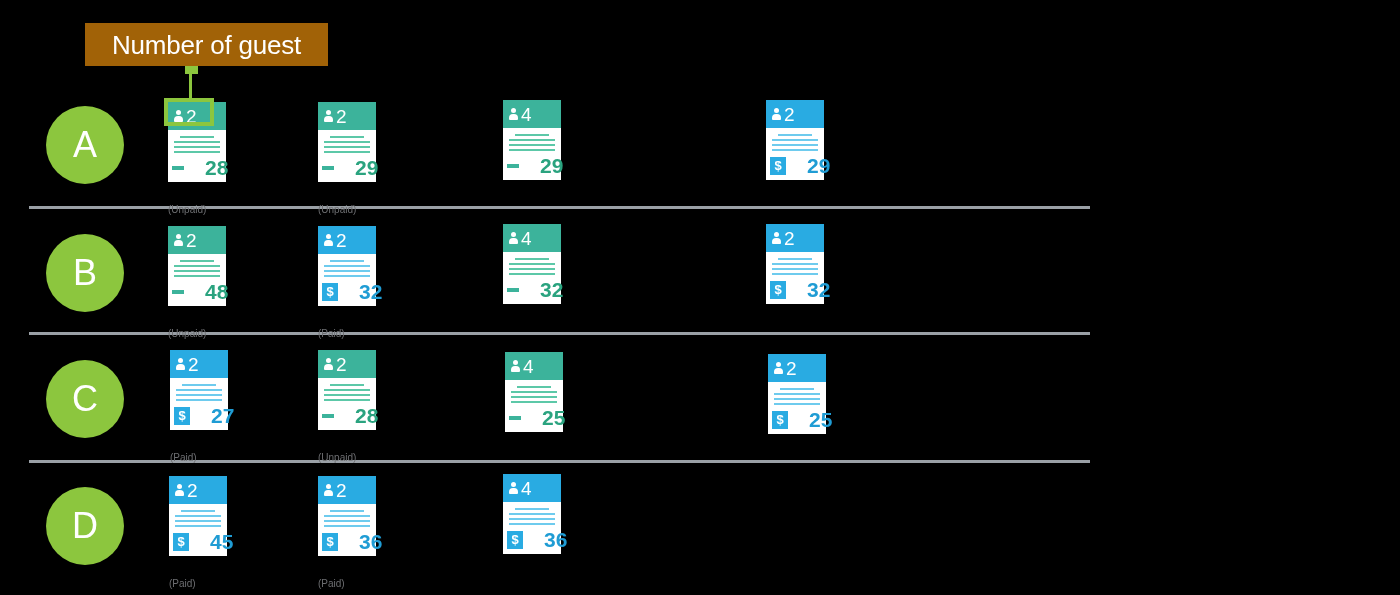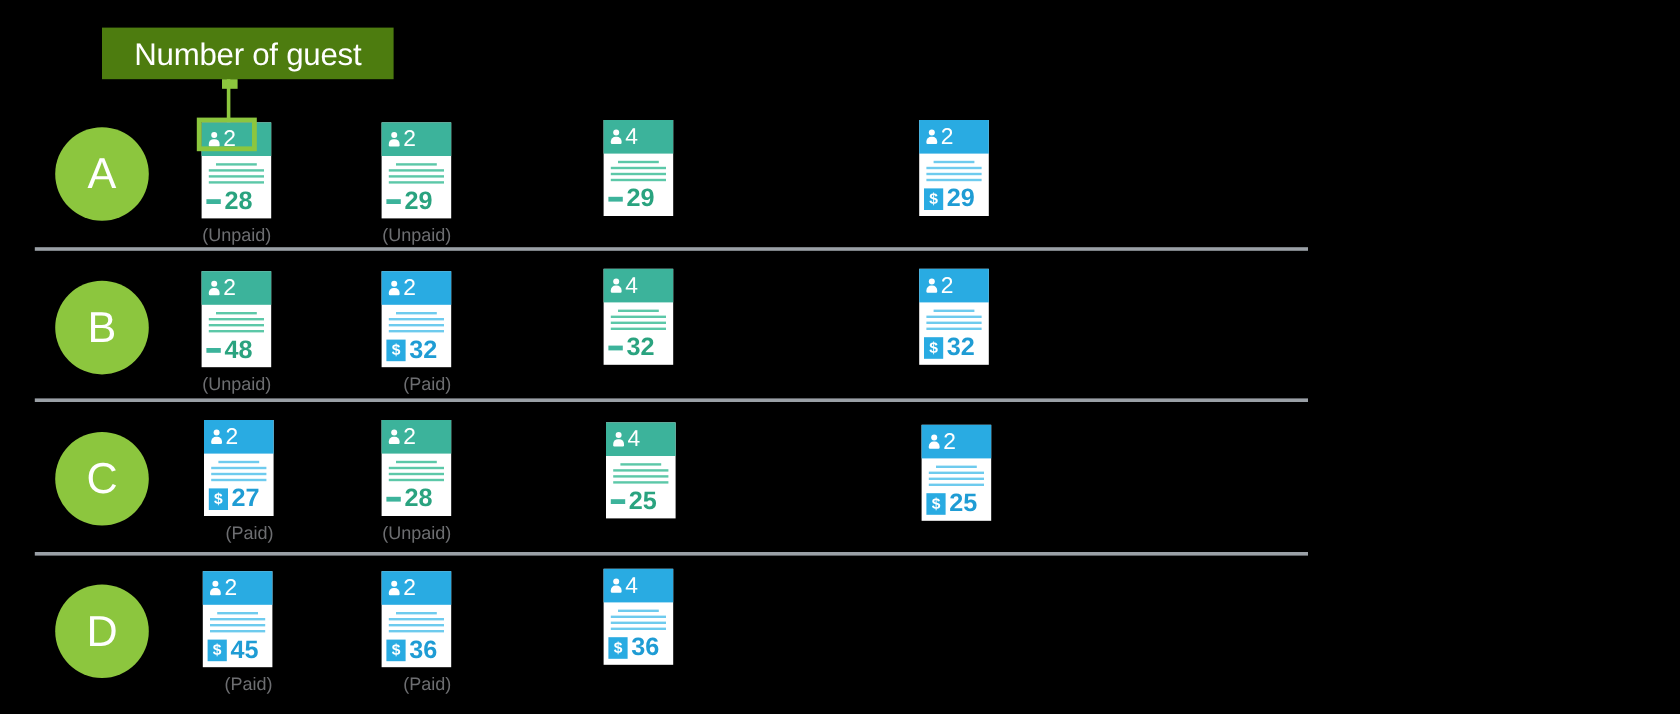--- a/index.html
+++ b/index.html
@@ -15,21 +15,21 @@
     font-family: "Liberation Sans", sans-serif;
   }
 
   
   #callout {
     position: absolute;
     left: 85px;
     top: 23px;
     width: 243px;
     height: 43px;
-    background: #4d7c0f;
+    background: #a16207;
     display: flex;
     align-items: center;
     justify-content: center;
   }
   #callout-text {
     color: #ffffff;
     font-size: 26px;
     line-height: 1;
     letter-spacing: -0.2px;
     white-space: nowrap;
@@ -164,30 +164,30 @@
     justify-content: center;
     color: #ffffff;
     font-size: 13px;
     font-weight: bold;
     line-height: 1;
   }
   .card-foot .amount {
     font-size: 21px;
     font-weight: bold;
     line-height: 1;
-    margin-left: 3px;
+    margin-left: 21px;
   }
 
   .card-caption {
     width: 100%;
-    text-align: right;
+    text-align: left;
     color: #6d6e71;
-    font-size: 15px;
+    font-size: 10px;
     line-height: 1;
-    margin-top: 7px;
+    margin-top: 23px;
     white-space: nowrap;
   }
 
   
   .card.unpaid .card-head { background: #3cb39b; }
   .card.unpaid .card-lines i { background: #5cc8a8; }
   .card.unpaid .card-foot .dash { background: #3cb39b; }
   .card.unpaid .card-foot .amount { color: #2aa37f; }
 
   

